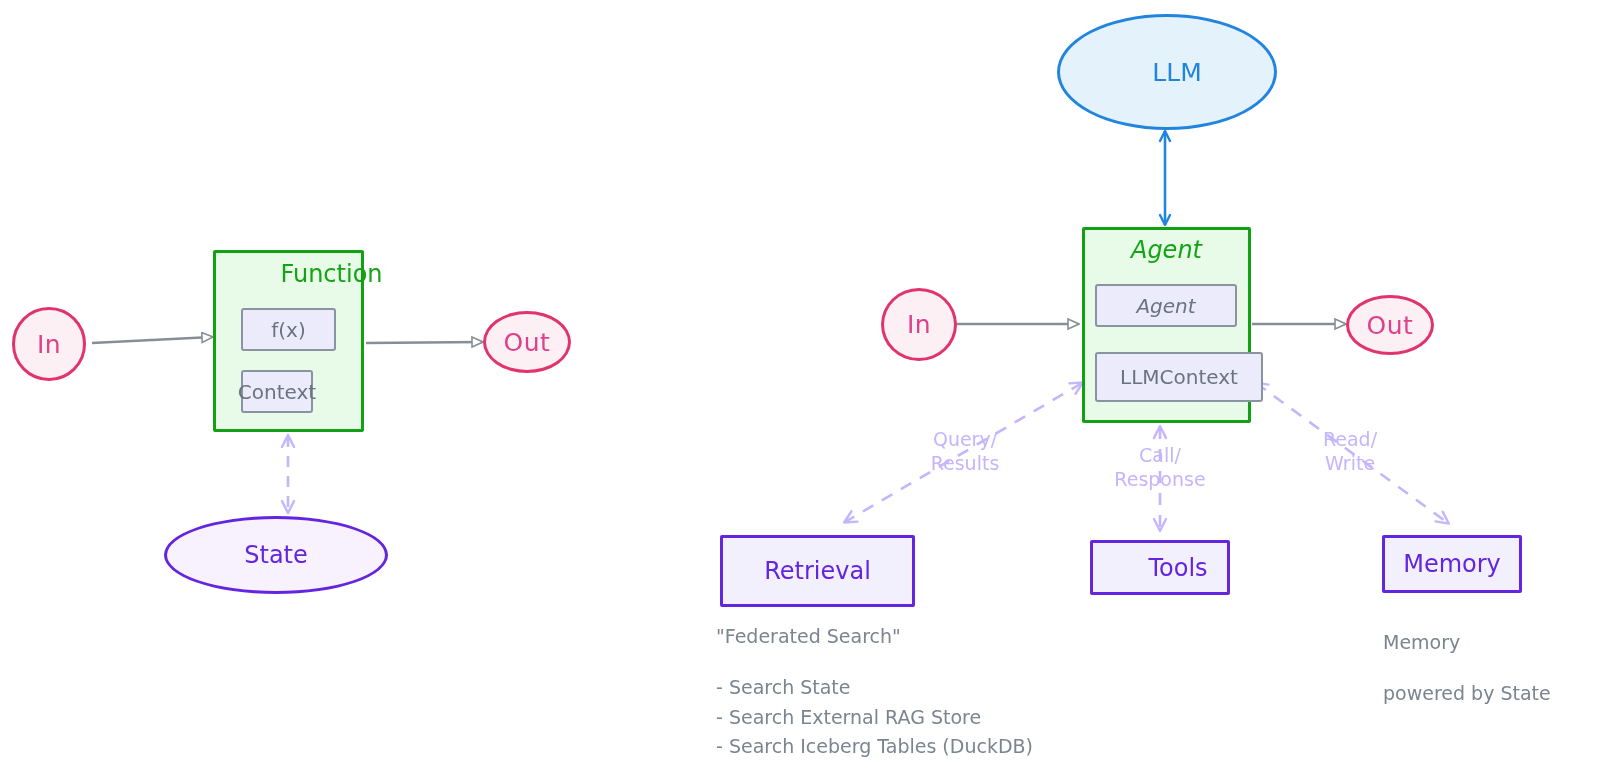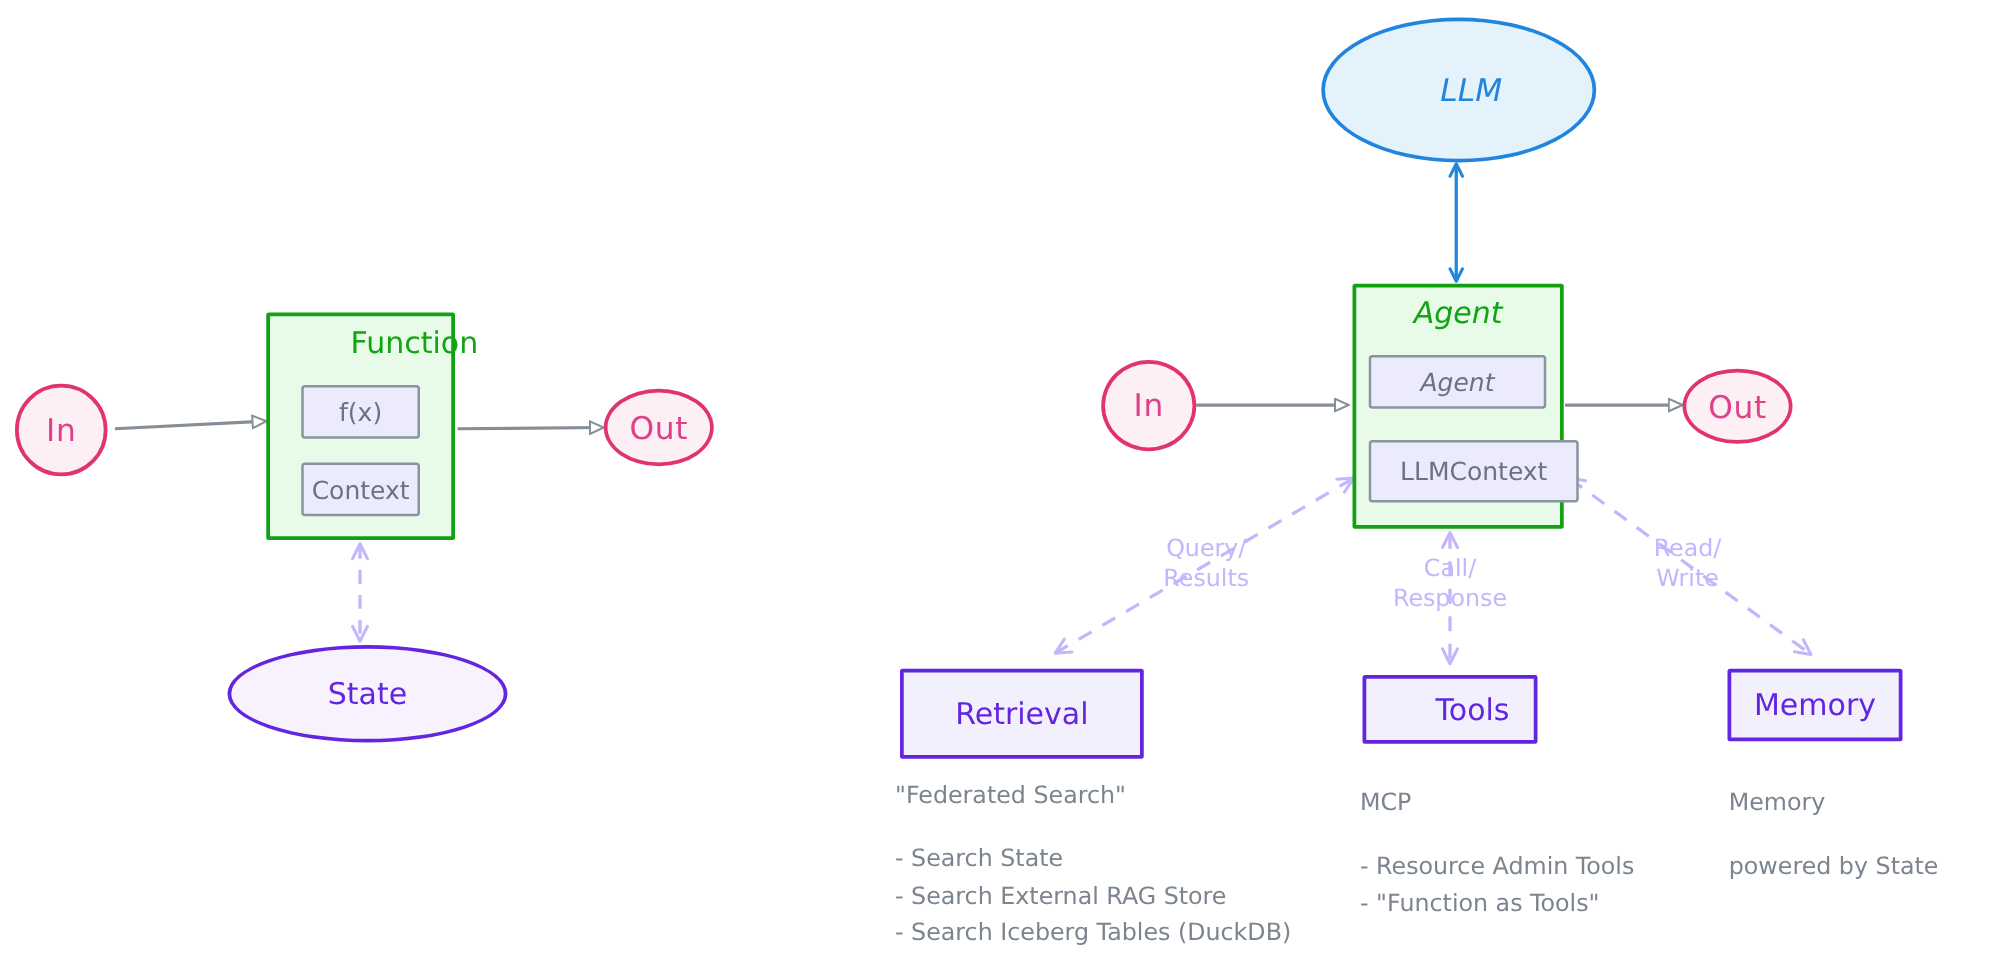--- a/index.html
+++ b/index.html
@@ -45,21 +45,20 @@
     font-size: 20px;
   }
   .t-inner.italic { font-style: italic; }
   .t-purple-node {
     color: #6425e0;
     font-size: 24px;
   }
   .t-llm {
     color: #2185de;
     font-size: 25px;
-    font-style: italic;
     margin-left: 20px;
   }
   .t-edge {
     color: #c4b5fd;
     font-size: 19px;
     line-height: 1.26;
   }
   .t-note {
     color: #7b848f;
     font-size: 19px;
@@ -170,29 +169,29 @@
   </div>
 
   <div class="group-box" style="left:213px; top:250px; width:151px; height:182px;"></div>
 
   <div class="node-label t-green-title" style="left:213px; top:260px; width:151px;margin-left:43px;">Function</div>
 
   <div class="inner-box" style="left:241px; top:308px; width:95px; height:43px;">
     <span class="t-inner">f(x)</span>
   </div>
 
-  <div class="inner-box" style="left:241px; top:370px; width:95px; height:43px;">
+  <div class="inner-box" style="left:241px; top:370px; width:72px; height:43px;">
     <span class="t-inner">Context</span>
   </div>
 
   <div class="ellipse io" style="left:483px; top:311px; width:88px; height:62px; border-radius:50%;">
     <span class="t-io">Out</span>
   </div>
 
-  <div class="ellipse state" style="left:182px; top:516px; width:224px; height:78px;">
+  <div class="ellipse state" style="left:164px; top:516px; width:224px; height:78px;">
     <span class="t-purple-node">State</span>
   </div>
 
   <div class="ellipse llm" style="left:1057px; top:14px; width:220px; height:116px;">
     <span class="t-llm">LLM</span>
   </div>
 
   <div class="ellipse io" style="left:881px; top:288px; width:76px; height:73px;">
     <span class="t-io">In</span>
   </div>
@@ -234,24 +233,19 @@
     <span class="t-purple-node">Memory</span>
   </div>
 
   <div class="note-block" style="left:716px; top:622px; width:400px;">
     <div class="t-note">"Federated Search"</div>
     <div class="t-note" style="margin-top:22px;">- Search State
 - Search External RAG Store
 - Search Iceberg Tables (DuckDB)</div>
   </div>
 
-  <div class="note-block" style="left:1088px; top:628px; width:290px;">
-    <div class="t-note">MCP</div>
-    <div class="t-note" style="margin-top:22px;">- Resource Admin Tools
-- "Function as Tools"</div>
-  </div>
 
   <div class="note-block" style="left:1383px; top:628px; width:220px;">
     <div class="t-note">Memory</div>
     <div class="t-note" style="margin-top:22px;">powered by State</div>
   </div>
 
 </div>
 
 </body></html>

